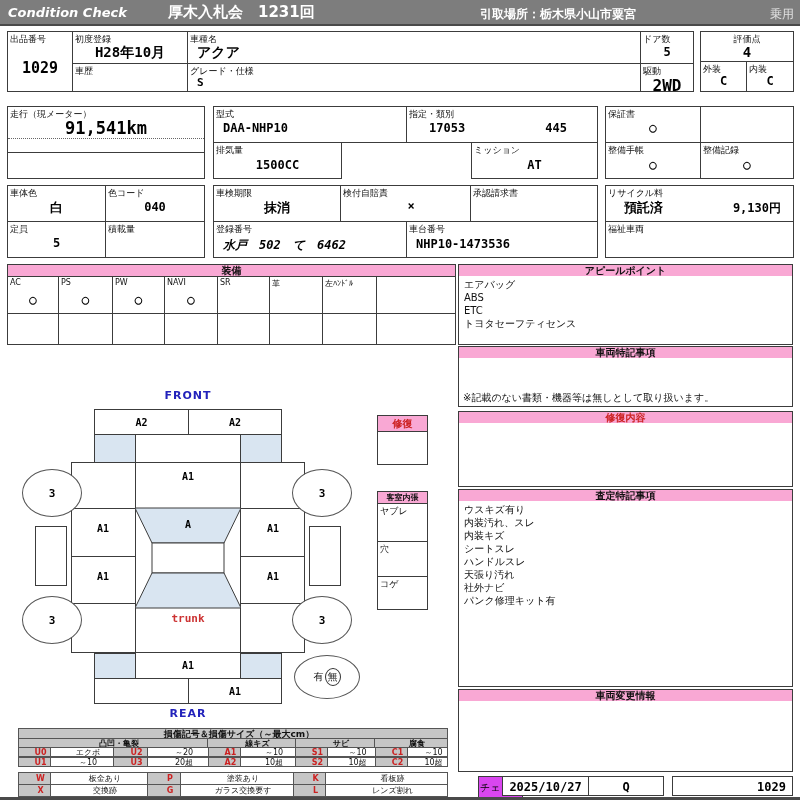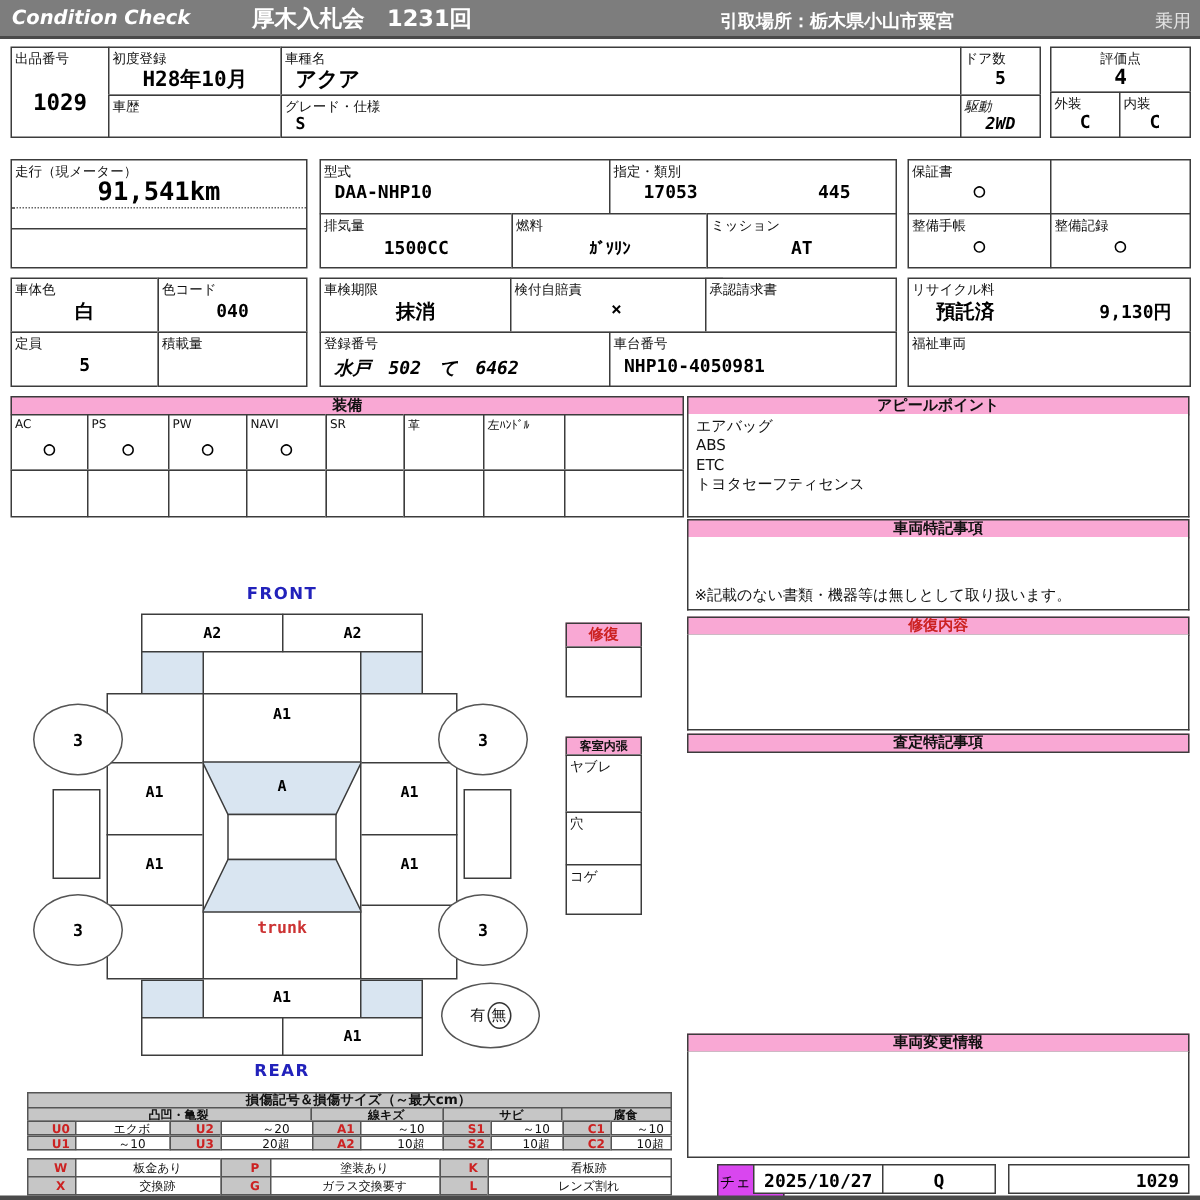--- a/index.html
+++ b/index.html
@@ -64,23 +64,23 @@
     <div class="val val-left" style="top:12px;font-size:14px;">アクア</div>
   </div>
   <div class="cell" style="left:187px;top:63px;width:454px;height:29px;">
     <span class="lbl">グレード・仕様</span>
     <div class="val val-left" style="top:12px;font-size:11px;">S</div>
   </div>
   <div class="cell" style="left:640px;top:31px;width:54px;height:33px;">
     <span class="lbl">ドア数</span>
     <div class="val" style="top:13px;font-size:12px;">5</div>
   </div>
-  <div class="cell" style="left:640px;top:63px;width:54px;height:29px;font-style:italic;">
+  <div class="cell" style="left:640px;top:63px;width:54px;height:29px;">
     <span class="lbl">駆動</span>
-    <div class="val" style="top:12px;font-size:11px;">2WD</div>
+    <div class="val" style="top:12px;font-size:16px;">2WD</div>
   </div>
   <div class="cell" style="left:700px;top:31px;width:94px;height:31px;">
     <span class="lbl" style="left:0;width:100%;text-align:center;">評価点</span>
     <div class="val" style="top:12px;font-size:14px;">4</div>
   </div>
   <div class="cell" style="left:700px;top:61px;width:47px;height:31px;">
     <span class="lbl">外装</span>
     <div class="val" style="top:12px;font-size:12px;">C</div>
   </div>
   <div class="cell" style="left:746px;top:61px;width:48px;height:31px;">
@@ -100,24 +100,20 @@
   </div>
   <div class="cell" style="left:406px;top:106px;width:192px;height:37px;">
     <span class="lbl">指定・類別</span>
     <span class="abs" style="left:22px;top:14px;font-weight:bold;font-size:12px;font-family:'DejaVu Sans Mono',monospace;">17053</span>
     <span class="abs" style="right:30px;top:14px;font-weight:bold;font-size:12px;font-family:'DejaVu Sans Mono',monospace;">445</span>
   </div>
   <div class="cell" style="left:213px;top:142px;width:129px;height:37px;">
     <span class="lbl">排気量</span>
     <div class="val" style="top:15px;font-size:12px;">1500CC</div>
   </div>
-  <div class="cell" style="left:341px;top:142px;width:131px;height:37px;">
-    <span class="lbl">燃料</span>
-    <div class="val" style="top:16px;font-size:11px;">ｶﾞｿﾘﾝ</div>
-  </div>
   <div class="cell" style="left:471px;top:142px;width:127px;height:37px;">
     <span class="lbl">ミッション</span>
     <div class="val" style="top:15px;font-size:12px;">AT</div>
   </div>
   <div class="cell" style="left:605px;top:106px;width:96px;height:37px;">
     <span class="lbl">保証書</span>
     <div class="val" style="top:13px;font-size:13px;">○</div>
   </div>
   <div class="cell" style="left:700px;top:106px;width:94px;height:37px;"></div>
   <div class="cell" style="left:605px;top:142px;width:96px;height:37px;">
@@ -154,21 +150,21 @@
   </div>
   <div class="cell" style="left:470px;top:185px;width:128px;height:37px;">
     <span class="lbl">承認請求書</span>
   </div>
   <div class="cell" style="left:213px;top:221px;width:194px;height:37px;">
     <span class="lbl">登録番号</span>
     <div class="val val-left" style="top:15px;font-size:12px;font-style:italic;">水戸　502　て　6462</div>
   </div>
   <div class="cell" style="left:406px;top:221px;width:192px;height:37px;">
     <span class="lbl">車台番号</span>
-    <div class="val val-left" style="top:15px;font-size:12px;">NHP10-4050981</div>
+    <div class="val val-left" style="top:15px;font-size:12px;">NHP10-1473536</div>
   </div>
   <div class="cell" style="left:605px;top:185px;width:189px;height:37px;">
     <span class="lbl">リサイクル料</span>
     <span class="abs" style="left:18px;top:13px;font-weight:bold;font-size:13px;">預託済</span>
     <span class="abs" style="right:12px;top:14px;font-weight:bold;font-size:12px;font-family:'DejaVu Sans Mono',monospace;">9,130円</span>
   </div>
   <div class="cell" style="left:605px;top:221px;width:189px;height:37px;">
     <span class="lbl">福祉車両</span>
   </div>
 
@@ -220,20 +216,30 @@
 
   <div class="bar" style="left:458px;top:346px;width:335px;height:13px;">車両特記事項</div>
   <div class="pbody" style="left:458px;top:358px;width:335px;height:49px;">
     <div class="abs" style="left:4px;bottom:2px;white-space:nowrap;">※記載のない書類・機器等は無しとして取り扱います。</div>
   </div>
 
   <div class="bar" style="left:458px;top:411px;width:335px;height:13px;color:#cc2222;">修復内容</div>
   <div class="pbody" style="left:458px;top:423px;width:335px;height:64px;"></div>
 
   <div class="bar" style="left:458px;top:489px;width:335px;height:13px;">査定特記事項</div>
+  <div class="pbody" style="left:458px;top:501px;width:335px;height:186px;">
+    <div>ウスキズ有り</div>
+    <div>内装汚れ、スレ</div>
+    <div>内装キズ</div>
+    <div>シートスレ</div>
+    <div>ハンドルスレ</div>
+    <div>天張り汚れ</div>
+    <div>社外ナビ</div>
+    <div>パンク修理キット有</div>
+  </div>
 
   <div class="bar" style="left:458px;top:689px;width:335px;height:13px;">車両変更情報</div>
   <div class="pbody" style="left:458px;top:701px;width:335px;height:71px;"></div>
 
   <div class="cell" style="left:478px;top:776px;width:45px;height:32px;background:#d946ef;">
     <div class="abs" style="width:100%;text-align:center;top:4px;font-size:10px;">チェック</div>
   </div>
   <div class="cell" style="left:502px;top:776px;width:87px;height:20px;">
     <div class="val" style="top:3px;font-size:12px;">2025/10/27</div>
   </div>

